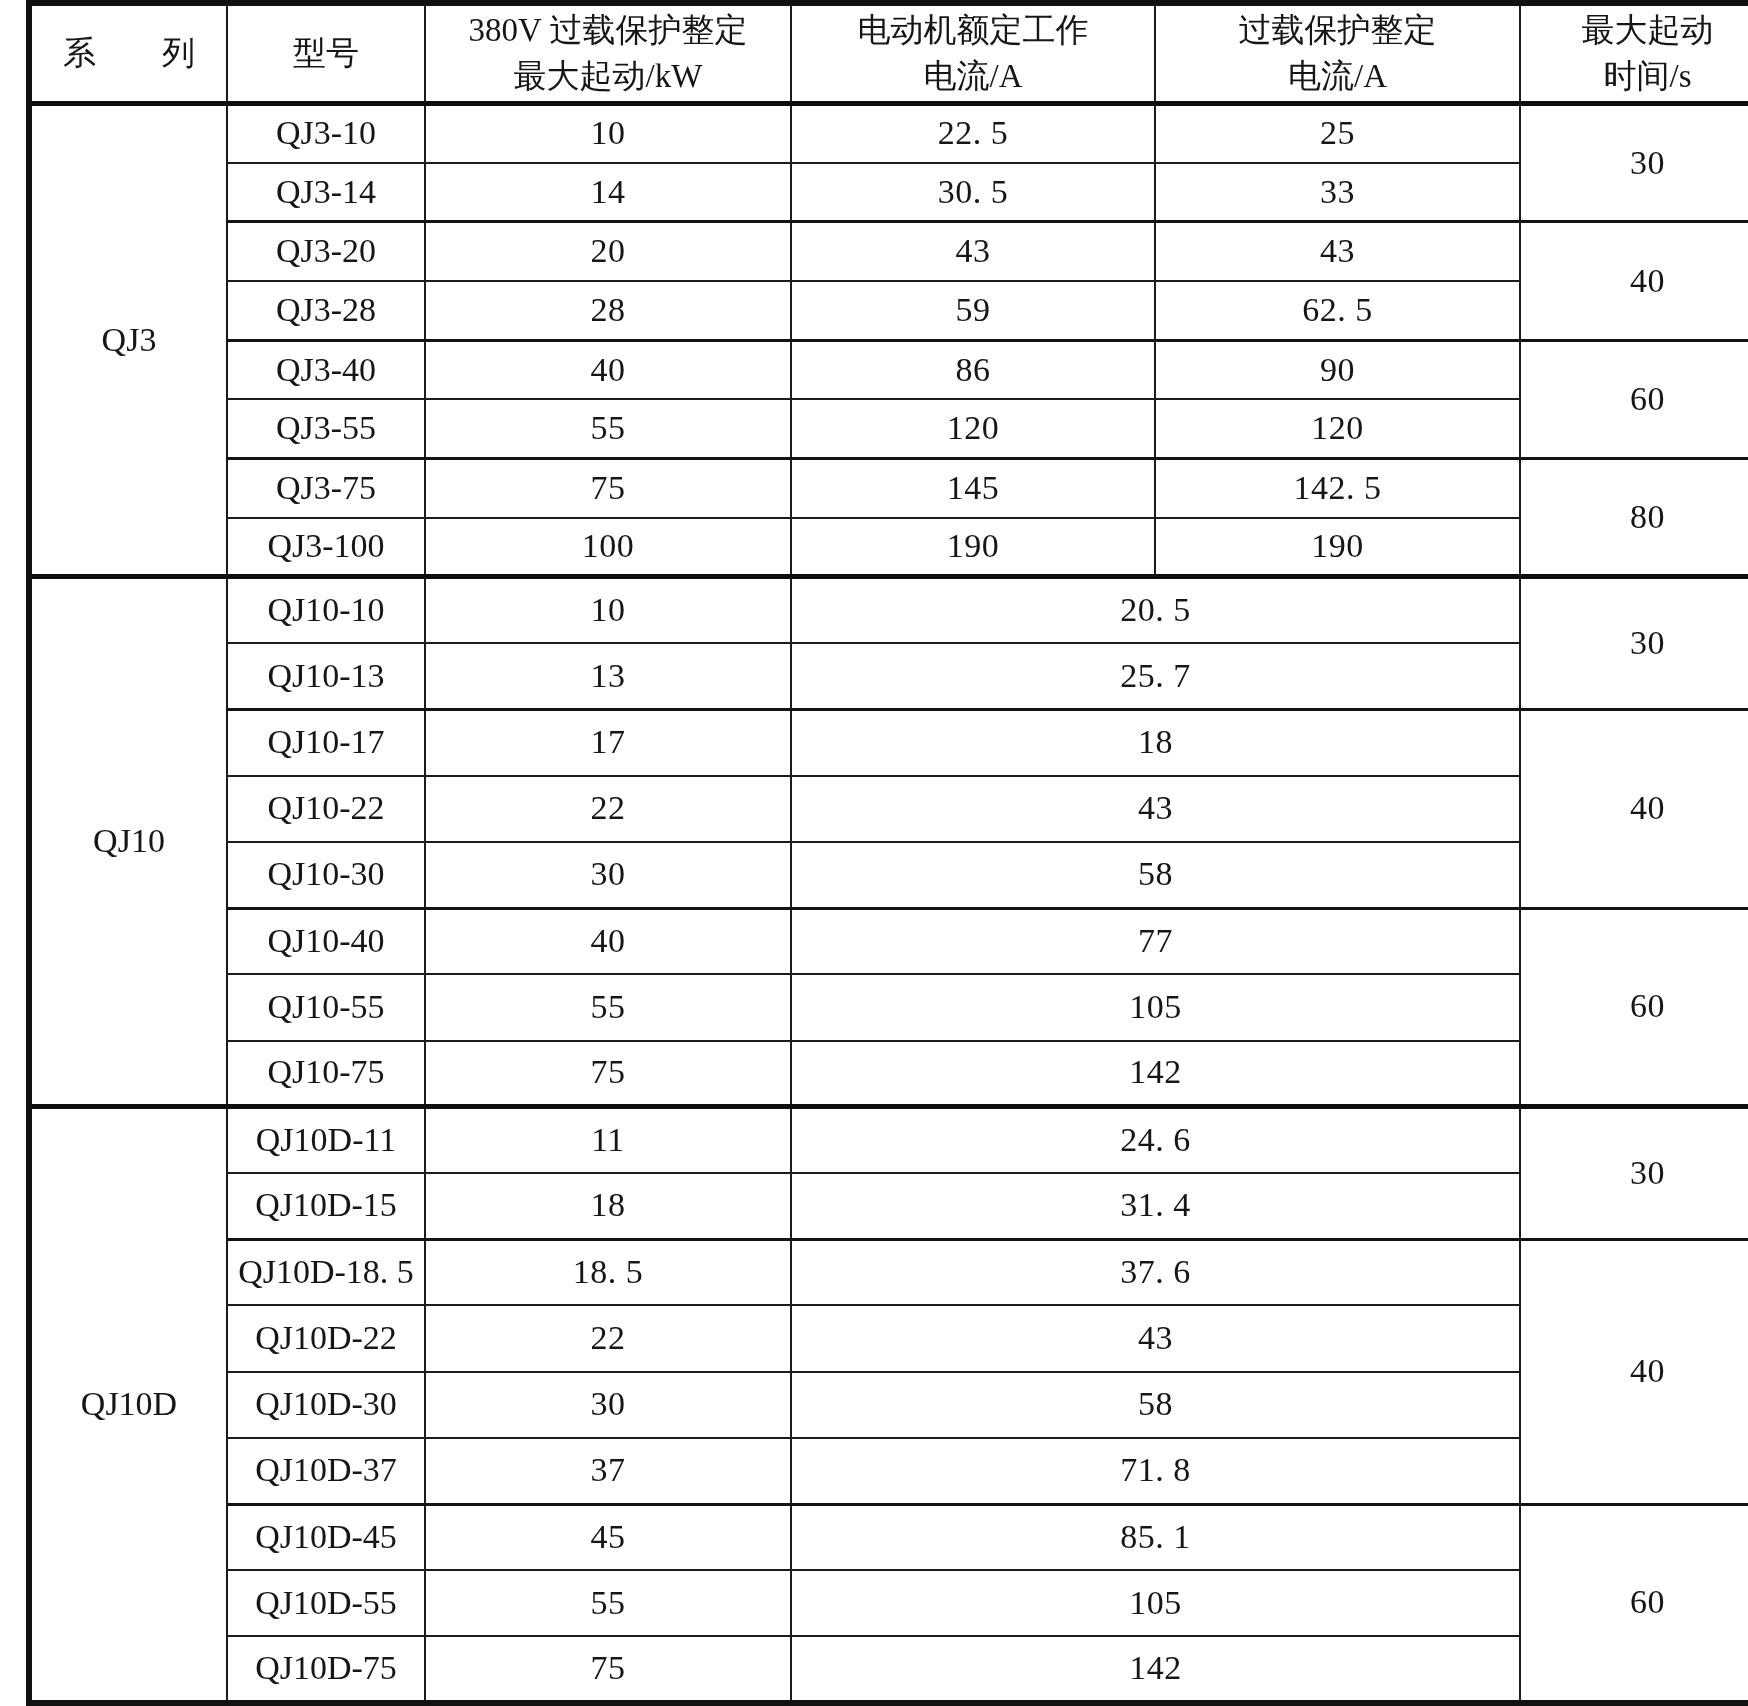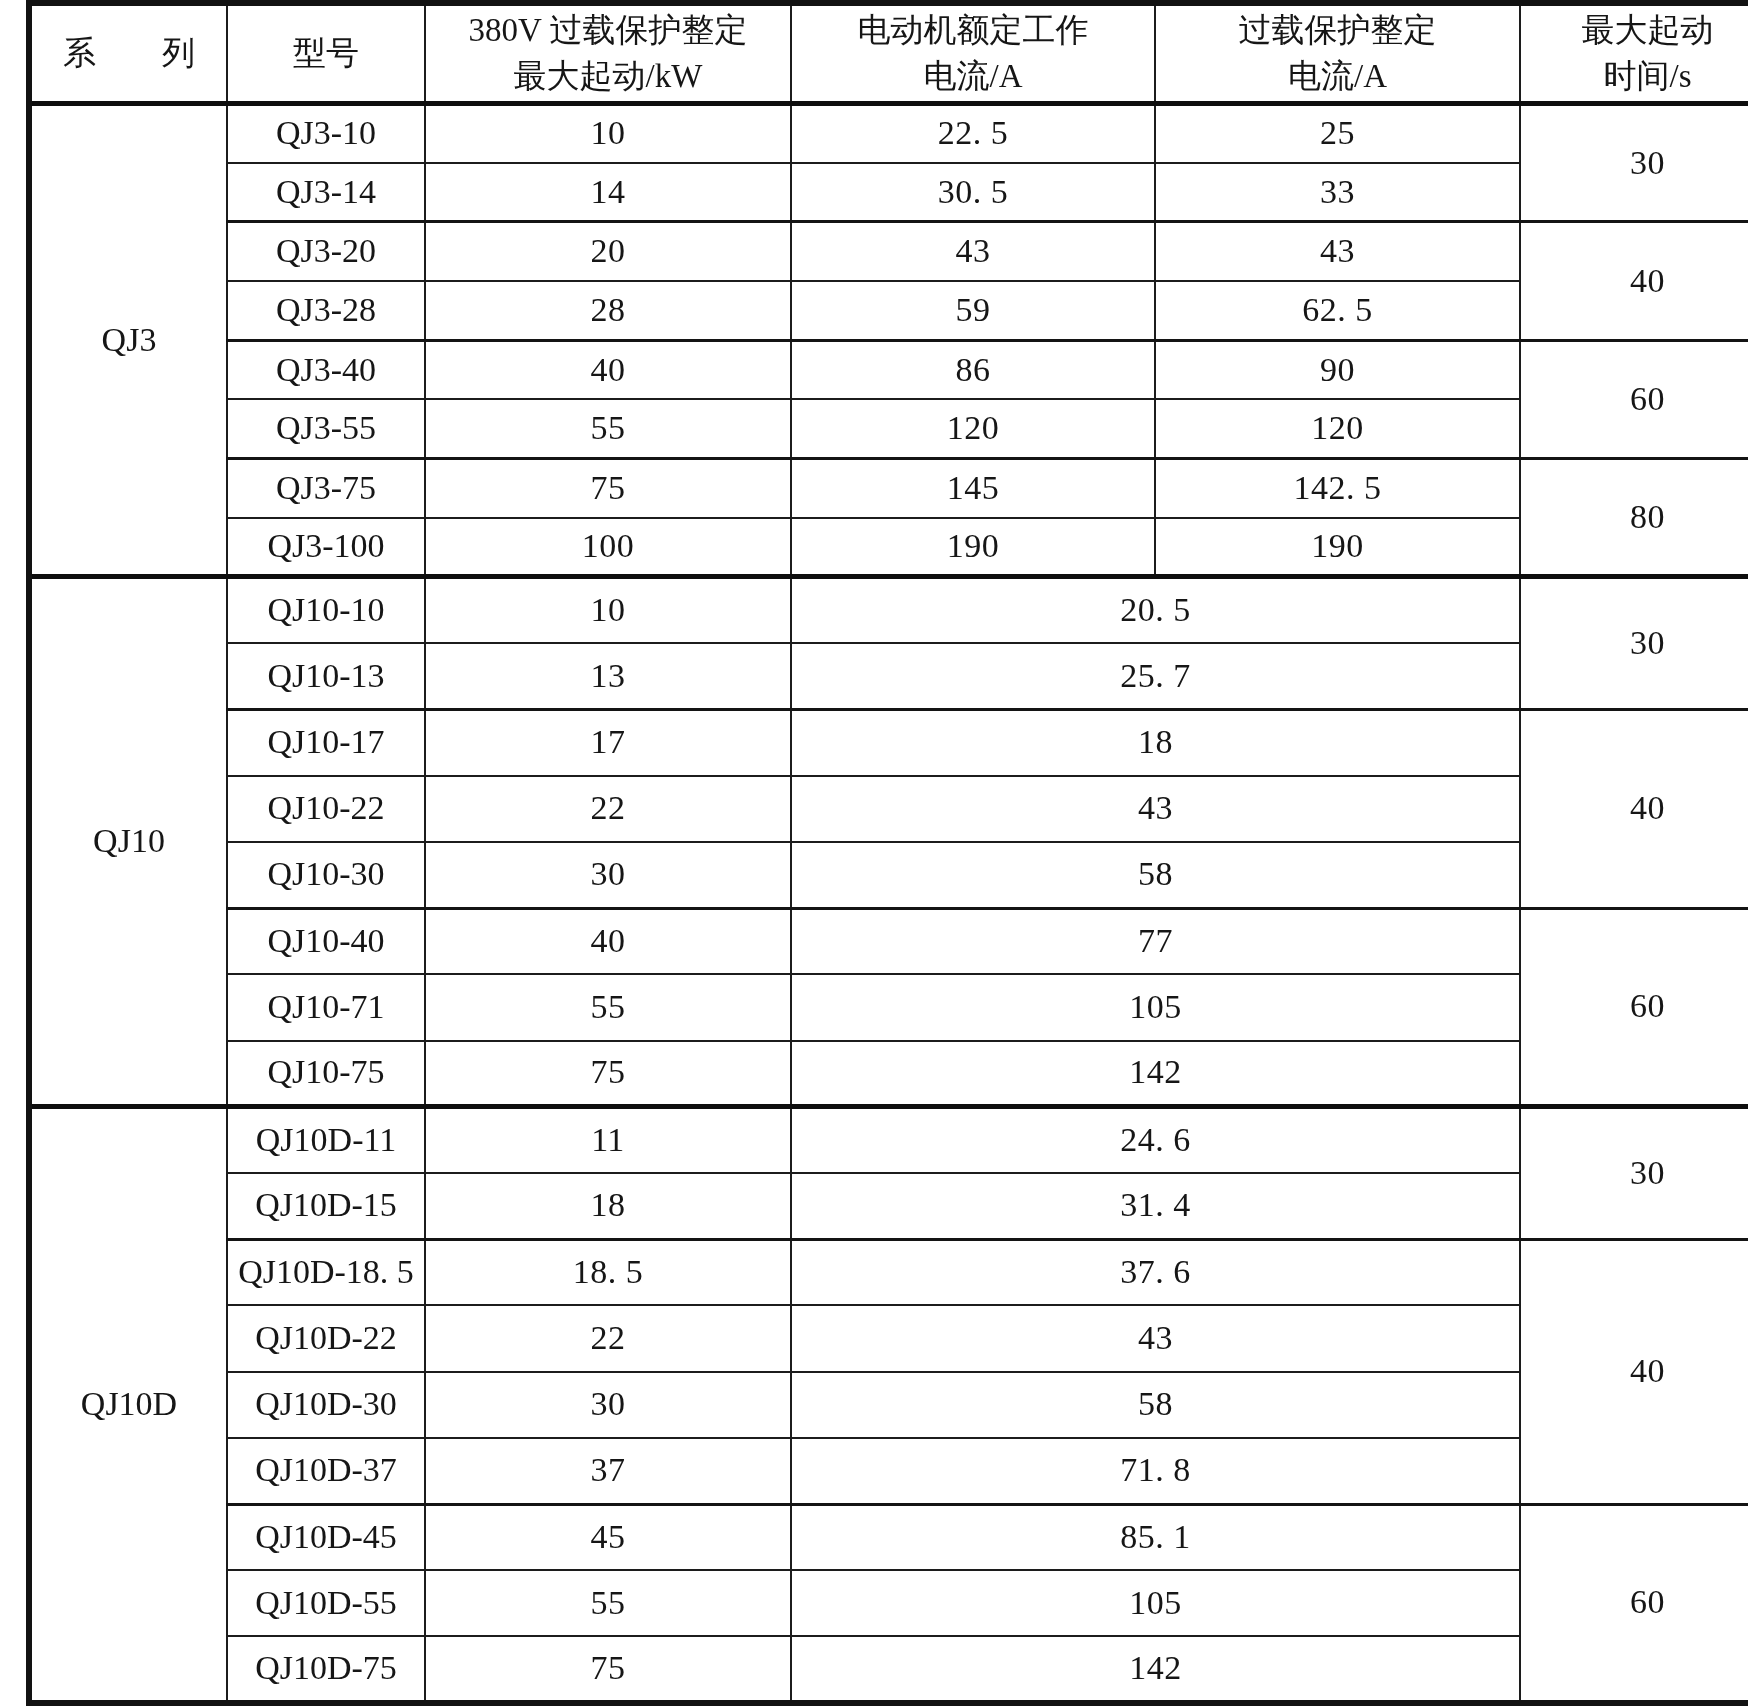--- a/index.html
+++ b/index.html
@@ -166,21 +166,21 @@
       <td class="num">30</td>
       <td class="num" colspan="2">58</td>
     </tr>
     <tr class="r10 grp">
       <td>QJ10-40</td>
       <td class="num">40</td>
       <td class="num" colspan="2">77</td>
       <td class="num" rowspan="3">60</td>
     </tr>
     <tr class="r10">
-      <td>QJ10-71</td>
+      <td>QJ10-55</td>
       <td class="num">55</td>
       <td class="num" colspan="2">105</td>
     </tr>
     <tr class="r10">
       <td>QJ10-75</td>
       <td class="num">75</td>
       <td class="num" colspan="2">142</td>
     </tr>
 
     <tr class="r10 sec">

